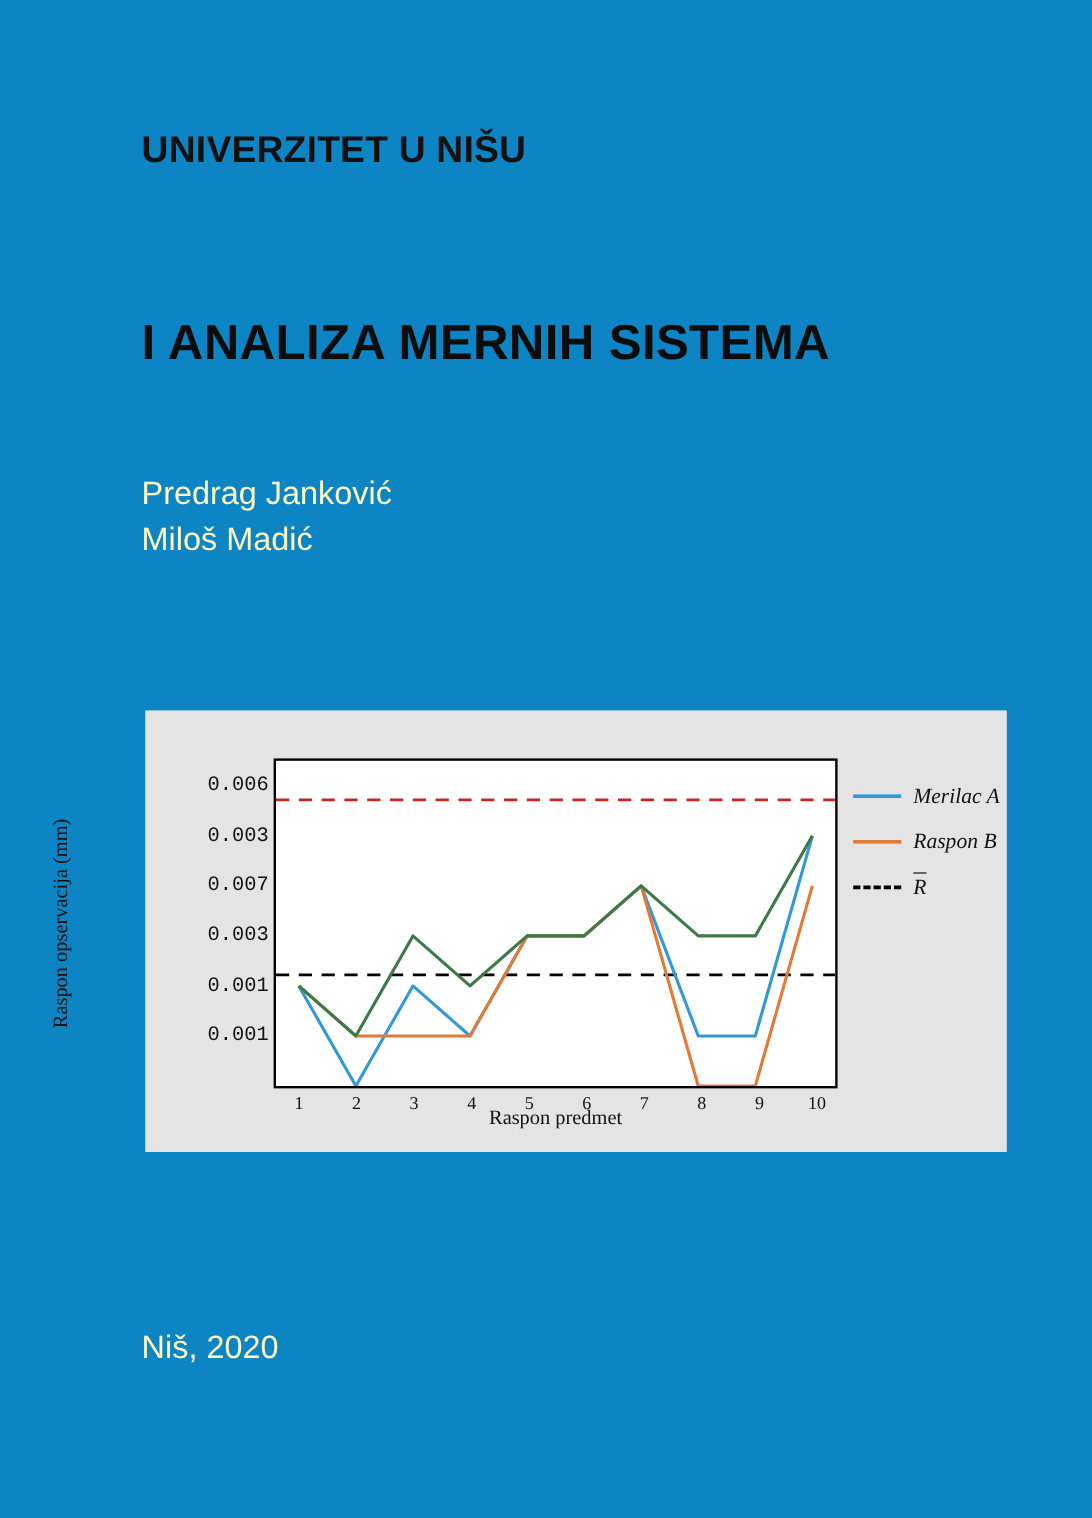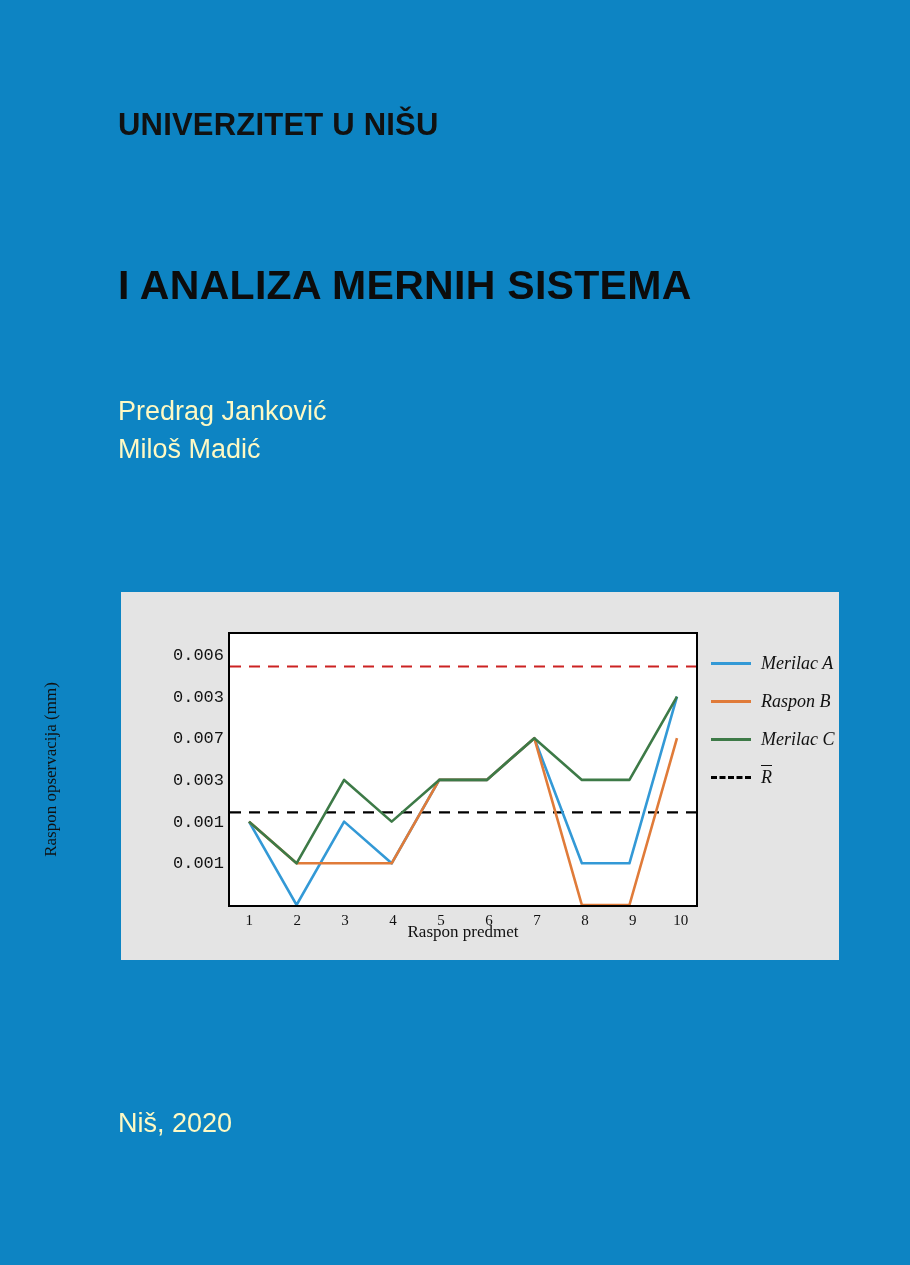--- a/index.html
+++ b/index.html
@@ -231,24 +231,20 @@
     <div class="legend" id="legend">
         <div class="legend-row">
           <span class="legend-swatch" style="background: rgb(51, 153, 214);"></span>
           <span class="legend-label">Merilac A</span>
         </div>
         <div class="legend-row">
           <span class="legend-swatch" style="background: rgb(224, 123, 57);"></span>
           <span class="legend-label">Raspon B</span>
         </div>
         <div class="legend-row">
-          <span class="legend-swatch" style="background: rgb(61, 122, 71);"></span>
-          <span class="legend-label">Merilac C</span>
-        </div>
-        <div class="legend-row">
           <span class="legend-swatch dashed" style="border-top-color: rgb(0, 0, 0);"></span>
           <span class="legend-label"><span class="ovl">R</span></span>
         </div>
       </div>
   </div>
 
   <div class="year">Niš, 2020</div>
 
 </div>
 

